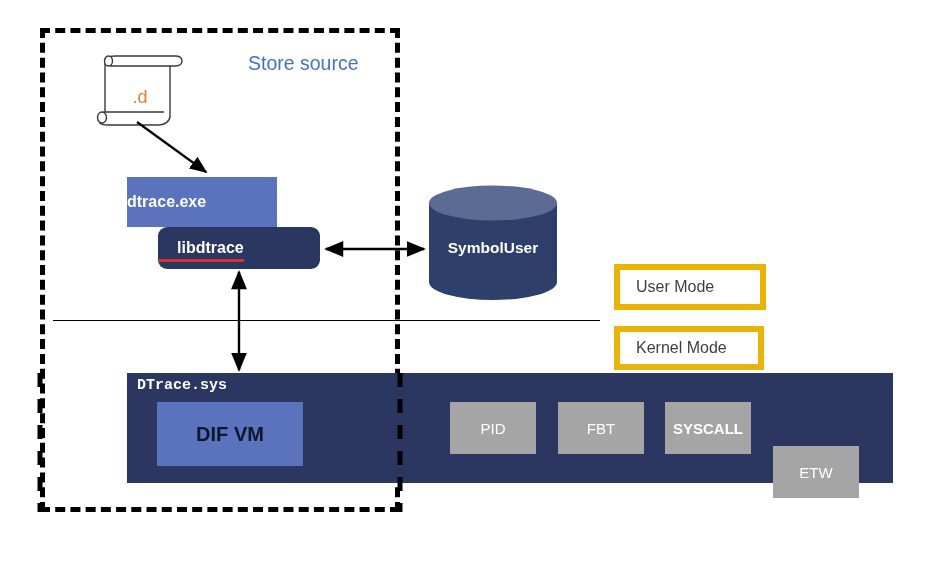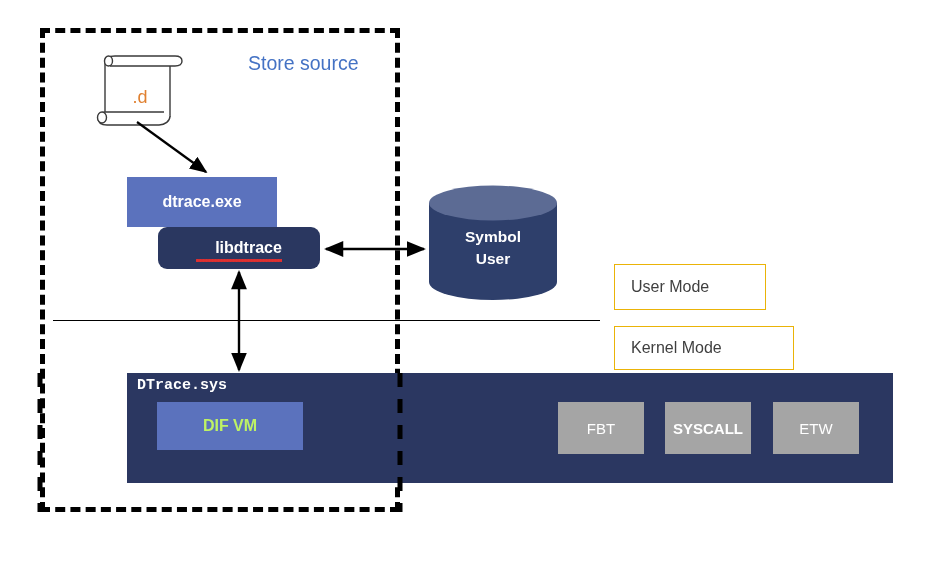--- a/index.html
+++ b/index.html
@@ -54,21 +54,20 @@
     font-size: 18px;
     color: #e08030;
     padding-top: 12px;
     box-sizing: border-box;
   }
 
   
   .proc-box {
     display: flex;
     align-items: center;
-    justify-content: center;
     color: #ffffff;
     font-size: 16px;
     font-weight: bold;
   }
   #dtrace-exe-box {
     left: 127px;
     top: 177px;
     width: 150px;
     height: 50px;
     background: #5b72bd;
@@ -103,57 +102,56 @@
     top: 185px;
     width: 130px;
     height: 115px;
   }
   #symbol-store-label {
     left: 428px;
     top: 196px;
     width: 130px;
     height: 104px;
     display: flex;
-    flex-direction: column;
     align-items: center;
     justify-content: center;
     color: #ffffff;
     font-size: 15.5px;
     font-weight: bold;
     line-height: 1.4;
     text-align: center;
   }
 
   
   #mode-divider {
     left: 53px;
     top: 320px;
     width: 547px;
     height: 0;
     border-top: 1.6px solid #000000;
   }
   .mode-box {
     display: flex;
     align-items: center;
-    border: 1px solid #eab308;
+    border: 6px solid #eab308;
     box-sizing: border-box;
     color: #3f3f3f;
     font-size: 16px;
     padding-left: 16px;
   }
   #user-mode-box {
     left: 614px;
     top: 264px;
     width: 152px;
     height: 46px;
   }
   #kernel-mode-box {
     left: 614px;
     top: 326px;
-    width: 180px;
+    width: 150px;
     height: 44px;
   }
 
   
   #dtrace-sys-band {
     left: 127px;
     top: 373px;
     width: 766px;
     height: 110px;
     background: #2b3761;
@@ -163,44 +161,44 @@
     top: 377px;
     color: #ffffff;
     font-size: 15px;
     font-weight: bold;
     font-family: Liberation Mono, monospace;
   }
   #dif-vm-box {
     left: 157px;
     top: 402px;
     width: 146px;
-    height: 48px;
+    height: 64px;
     background: #5b72bd;
     display: flex;
     align-items: center;
     justify-content: center;
-    color: #bef264;
-    font-size: 16px;
+    color: #0f172a;
+    font-size: 20px;
     font-weight: bold;
   }
   .provider-box {
     top: 402px;
     width: 86px;
     height: 52px;
     background: #a5a5a5;
     display: flex;
     align-items: center;
     justify-content: center;
     color: #ffffff;
     font-size: 15px;
   }
   #provider-pid  { left: 450px; }
   #provider-fbt  { left: 558px; }
   #provider-syscall { left: 665px; font-weight: bold; }
-  #provider-etw  { left: 773px; }
+  #provider-etw  { left: 773px; margin-top: 44px; }
 
   
   svg.connector { position: absolute; left: 0; top: 0; overflow: visible; pointer-events: none; }
 </style>
 </head>
 <body>
 
 <div id="canvas">
 
   <div class="abs" id="opensource-boundary"></div>
@@ -261,20 +259,23 @@
     <span>Kernel Mode</span>
   </div>
 
   <div class="abs" id="dtrace-sys-band"></div>
   <div class="abs" id="dtrace-sys-label">DTrace.sys</div>
 
   <div class="abs" id="dif-vm-box">
     <span>DIF VM</span>
   </div>
 
+  <div class="abs provider-box" id="provider-pid">
+    <span>PID</span>
+  </div>
   <div class="abs provider-box" id="provider-fbt">
     <span>FBT</span>
   </div>
   <div class="abs provider-box" id="provider-syscall">
     <span>SYSCALL</span>
   </div>
   <div class="abs provider-box" id="provider-etw">
     <span>ETW</span>
   </div>
 

